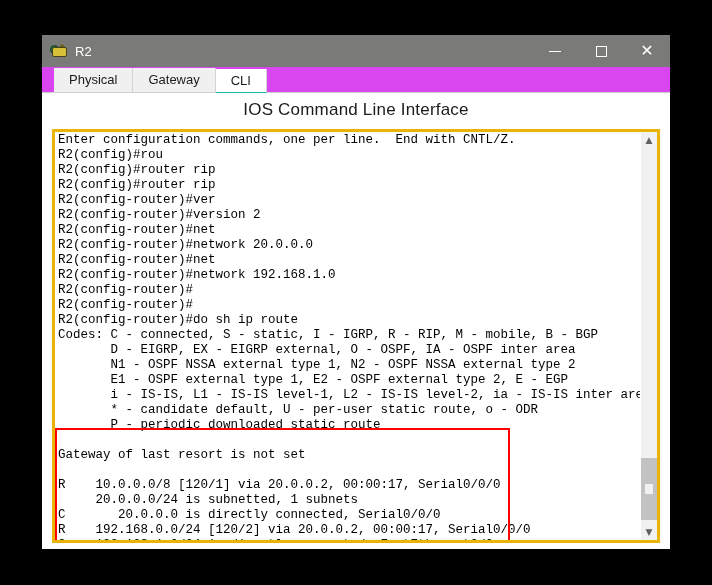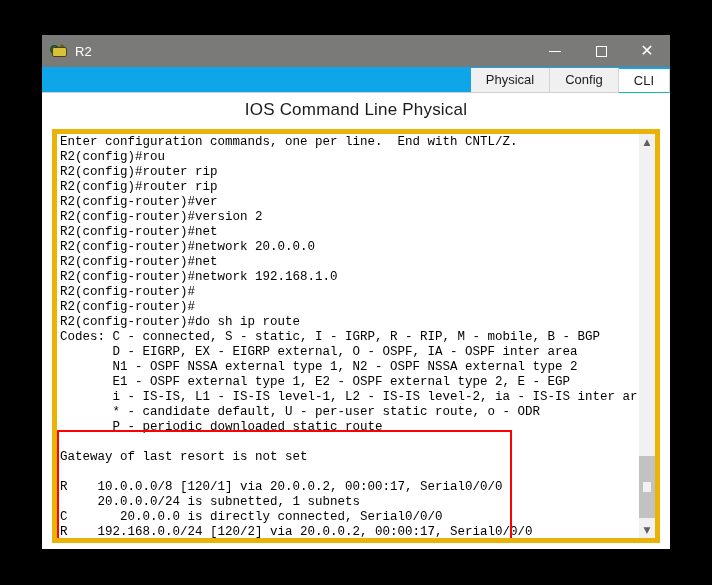--- a/index.html
+++ b/index.html
@@ -112,26 +112,25 @@
   .winbtn .glyph-close {
     display: block;
     font-size: 16px;
     line-height: 14px;
     font-family: "Liberation Sans", sans-serif;
   }
 
   
   #tabbar {
     height: 25px;
-    background: #0ea5e9;
+    background: #d946ef;
     display: flex;
     align-items: flex-end;
     border-bottom: 1px solid #cfcfcf;
-    padding-left: 0px;
-    justify-content: flex-end;
+    padding-left: 12px;
   }
   .tab {
     height: 24px;
     line-height: 24px;
     padding: 0 15px;
     font-size: 13px;
     color: #1b1b1b;
     font-family: "Liberation Sans", sans-serif;
     border-right: 1px solid #d4d4d4;
     background: #f0f0f0;
@@ -160,21 +159,21 @@
     letter-spacing: 0.2px;
   }
 
   
   #terminal-wrap {
     position: absolute;
     left: 10px;
     top: 36px;
     right: 10px;
     bottom: 6px;
-    border: 5px solid #eab308;
+    border: 3px solid #eab308;
     background: #ffffff;
     display: flex;
     overflow: hidden;
   }
   #terminal {
     flex: 1 1 auto;
     position: relative;
     overflow: hidden;
     padding: 1px 0 0 3px;
   }
@@ -271,26 +270,26 @@
         <span class="glyph-max"></span>
       </div>
       <div class="winbtn">
         <span class="glyph-close">✕</span>
       </div>
     </div>
   </div>
 
   <div id="tabbar">
     <div class="tab">Physical</div>
-    <div class="tab">Config</div>
+    <div class="tab">Gateway</div>
     <div class="tab active">CLI</div>
   </div>
 
   <div id="content">
-    <div id="cli-heading">IOS Command Line Physical</div>
+    <div id="cli-heading">IOS Command Line Interface</div>
 
     <div id="terminal-wrap">
       <div id="terminal">
         <div id="term-text"><div class="term-line">Enter configuration commands, one per line.  End with CNTL/Z.</div><div class="term-line">R2(config)#rou</div><div class="term-line">R2(config)#router rip</div><div class="term-line">R2(config)#router rip</div><div class="term-line">R2(config-router)#ver</div><div class="term-line">R2(config-router)#version 2</div><div class="term-line">R2(config-router)#net</div><div class="term-line">R2(config-router)#network 20.0.0.0</div><div class="term-line">R2(config-router)#net</div><div class="term-line">R2(config-router)#network 192.168.1.0</div><div class="term-line">R2(config-router)#</div><div class="term-line">R2(config-router)#</div><div class="term-line">R2(config-router)#do sh ip route</div><div class="term-line">Codes: C - connected, S - static, I - IGRP, R - RIP, M - mobile, B - BGP</div><div class="term-line">       D - EIGRP, EX - EIGRP external, O - OSPF, IA - OSPF inter area</div><div class="term-line">       N1 - OSPF NSSA external type 1, N2 - OSPF NSSA external type 2</div><div class="term-line">       E1 - OSPF external type 1, E2 - OSPF external type 2, E - EGP</div><div class="term-line">       i - IS-IS, L1 - IS-IS level-1, L2 - IS-IS level-2, ia - IS-IS inter area</div><div class="term-line">       * - candidate default, U - per-user static route, o - ODR</div><div class="term-line">       P - periodic downloaded static route</div><div class="term-line">&nbsp;</div><div class="term-line">Gateway of last resort is not set</div><div class="term-line">&nbsp;</div><div class="term-line">R    10.0.0.0/8 [120/1] via 20.0.0.2, 00:00:17, Serial0/0/0</div><div class="term-line">     20.0.0.0/24 is subnetted, 1 subnets</div><div class="term-line">C       20.0.0.0 is directly connected, Serial0/0/0</div><div class="term-line">R    192.168.0.0/24 [120/2] via 20.0.0.2, 00:00:17, Serial0/0/0</div><div class="term-line">C    192.168.1.0/24 is directly connected, FastEthernet0/0</div></div>
         <div id="redbox" style="top: 296px; height: 123px; border-color: rgb(255, 0, 0);"></div>
       </div>
       <div id="vscroll">
         <div class="sb-arrow">▲</div>
         <div id="sb-track">
           <div id="sb-thumb">

